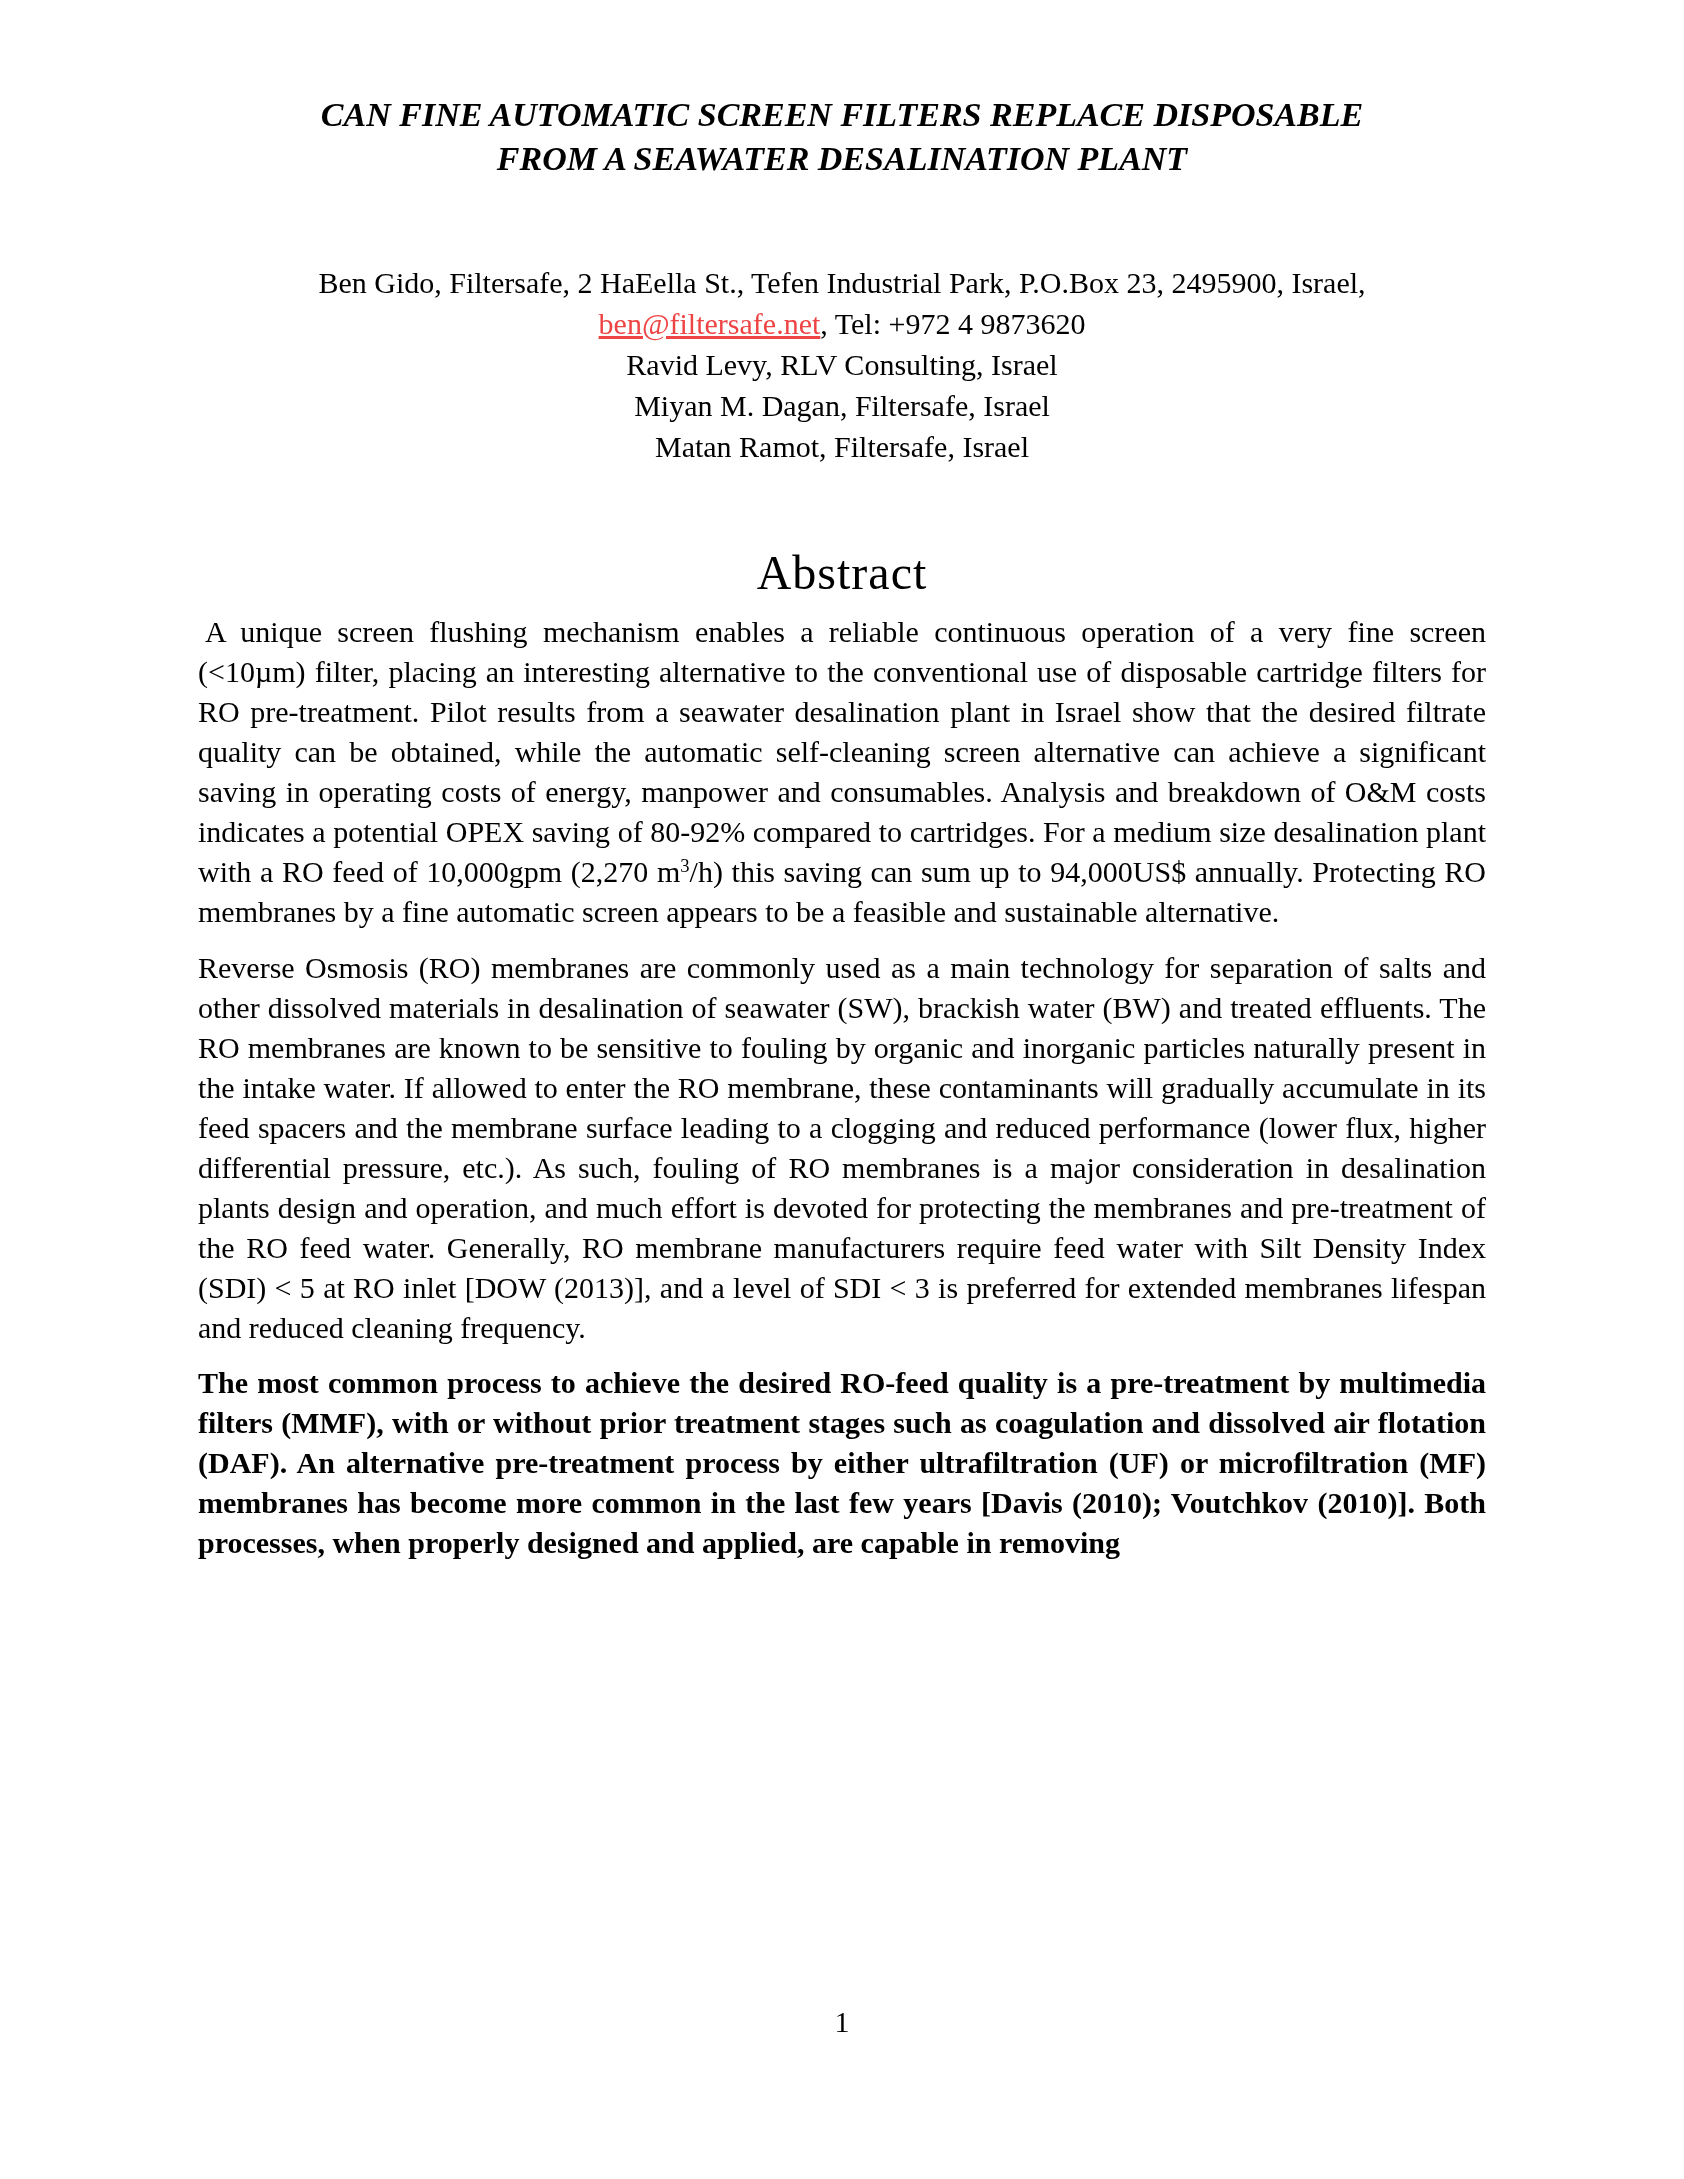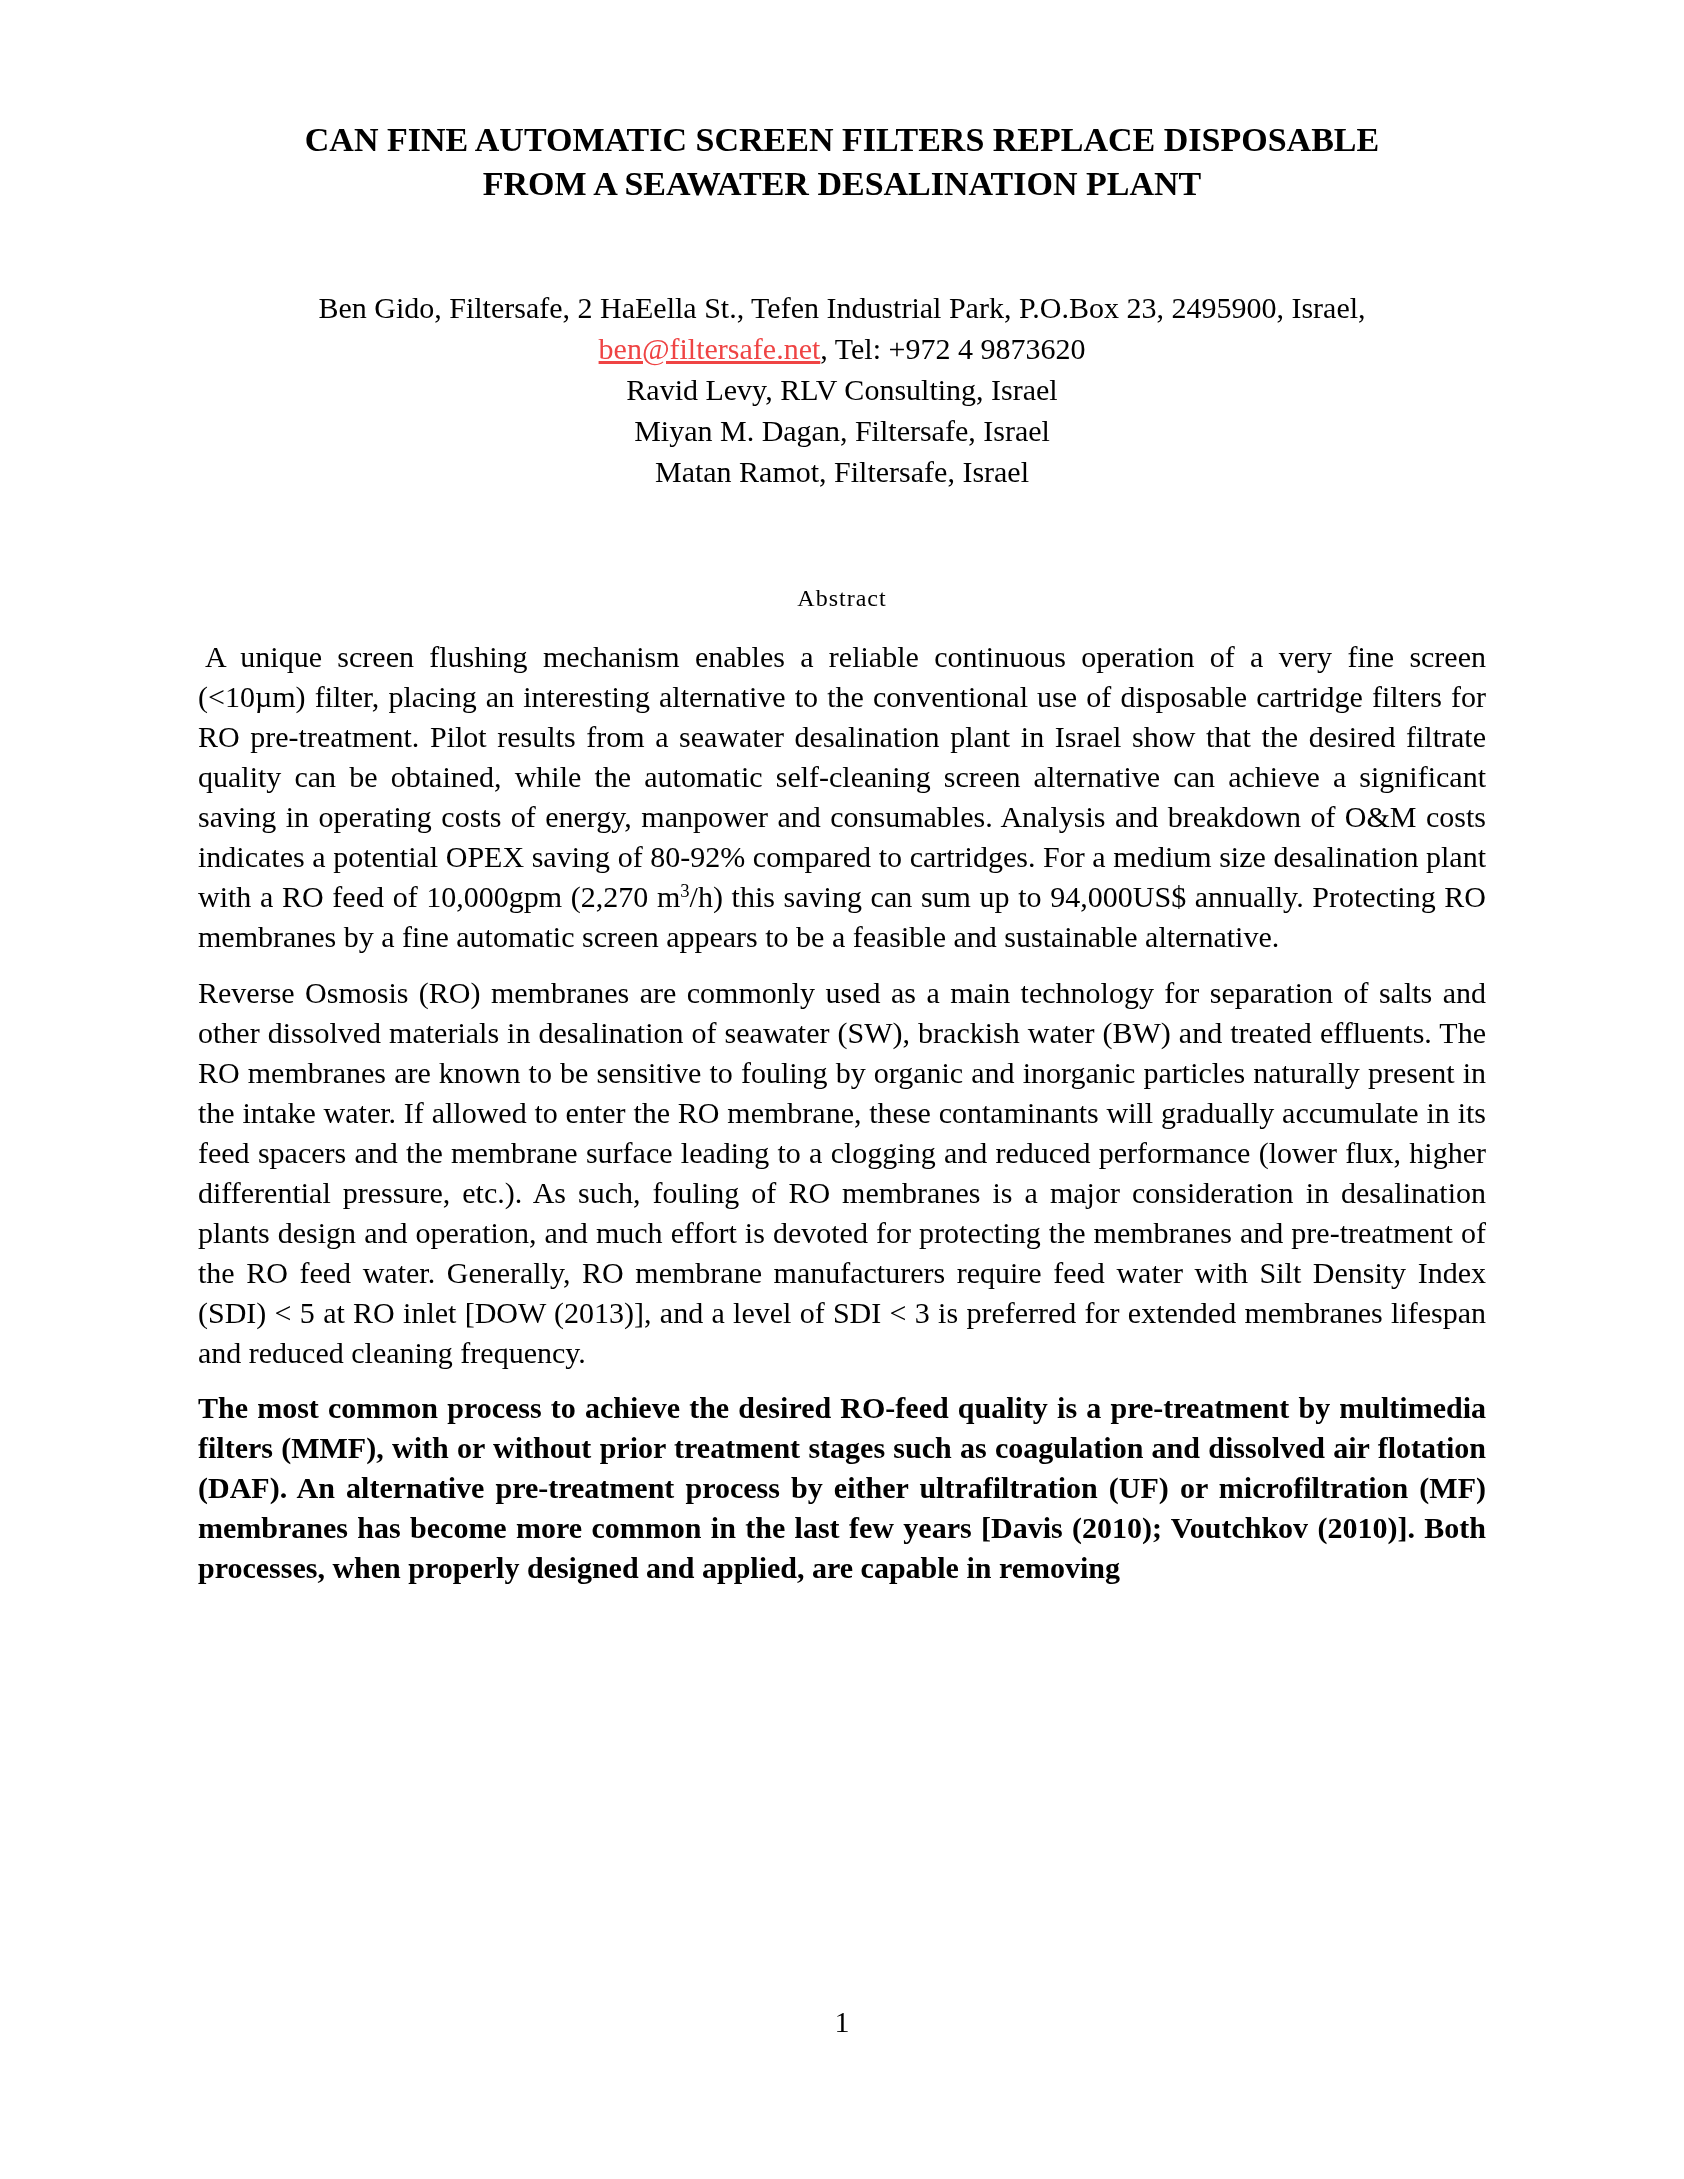--- a/index.html
+++ b/index.html
@@ -16,45 +16,46 @@
     font-family: "Liberation Serif", "DejaVu Serif", serif;
     color: #000000;
   }
   .content {
     position: absolute;
     left: 198px;
     top: 0;
     width: 1288px;
   }
   .title-block {
-    margin-top: 118px;
+    margin-top: 93px;
     text-align: center;
     font-size: 34px;
     font-weight: 700;
     line-height: 44px;
     letter-spacing: 0px;
+    font-style: italic;
   }
   .title-line {
     white-space: pre-wrap; 
   }
   .authors-block {
     margin-top: 81px;
     text-align: center;
     font-size: 30px;
     line-height: 41px;
   }
   .email-link {
     color: #ef4444;
     text-decoration: underline;
     cursor: pointer;
   }
   .section-heading {
     margin: 16px;
     text-align: center;
-    font-size: 24px;
+    font-size: 48px;
     font-weight: 400;
     line-height: 46px;
     letter-spacing: 1px;
   }
   .abstract-heading-space { margin-top: 83px; }
   .intro-heading-space    { margin-top: 46px; }
   .body-paragraph {
     margin: 16px 0 0 0;
     font-size: 30px;
     line-height: 40px;

